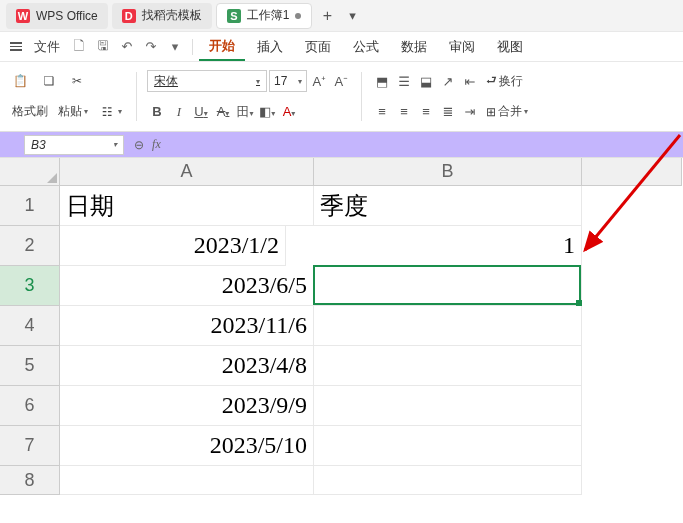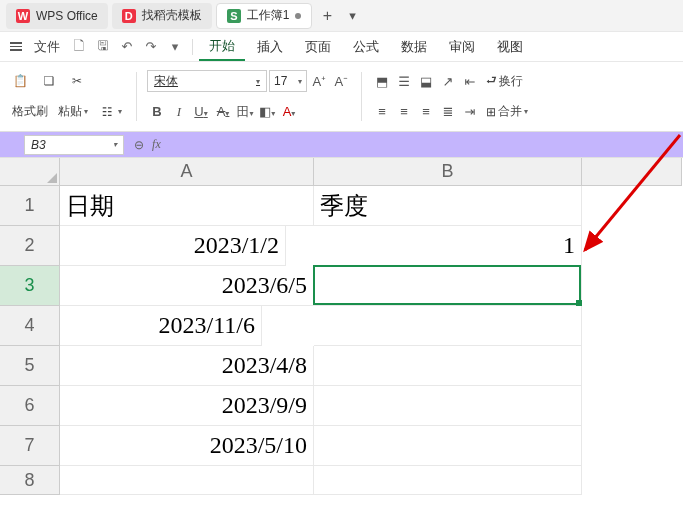--- a/index.html
+++ b/index.html
@@ -19,21 +19,21 @@
   
   
   .menu-bar { display:flex; align-items:center; height:30px; background:#fff; border-bottom:1px solid #e8e8e8; padding-left:6px; gap:2px;}
   .hamb { width:20px;display:flex;flex-direction:column;gap:2px;align-items:center;justify-content:center;}
   .hamb div{width:12px;height:1.5px;background:#555;}
   .menu-item { padding:4px 6px; font-size:13px; color:#444; }
   .menu-item.file { font-weight:500; }
   .menu-icon-btn { width:22px; text-align:center; color:#666; font-size:13px;}
   .menu-sep { width:1px;height:16px;background:#ddd;margin:0 4px;}
   .menu-tab { padding:4px 10px; font-size:13px; color:#333; }
-  .menu-tab.green { color:#14532d; border-bottom:2px solid #1a8f4c; font-weight:400;}
+  .menu-tab.green { color:#c2410c; border-bottom:2px solid #1a8f4c; font-weight:700;}
   
   
   .ribbon { display:flex; height:70px; background:#fff; border-bottom:1px solid #e0e0e0; padding:4px 8px; gap:6px;}
   .rib-group { display:flex; flex-direction:column; justify-content:space-around;}
   .rib-row { display:flex; align-items:center; gap:2px; height:28px;}
   .rib-sep { width:1px; background:#e0e0e0; margin:6px 4px;}
   .rib-btn { padding:2px 4px; font-size:12px; color:#444; display:flex; align-items:center; gap:2px; border-radius:3px;}
   .rib-ic { width:18px;height:18px;display:flex;align-items:center;justify-content:center;}
   .font-name { width:120px;height:22px;border:1px solid #ccc;background:#fff;padding:0 6px;display:flex;align-items:center;justify-content:space-between;font-size:12px;text-decoration:underline;}
   .font-size { width:38px;height:22px;border:1px solid #ccc;background:#fff;padding:0 4px;display:flex;align-items:center;justify-content:space-between;font-size:12px;}
@@ -213,21 +213,21 @@
       <div class="row-h" style="height: 40px;">7</div>
       <div class="row-h" style="height: 29px;">8</div>
     </div>
   <div class="cells" id="cells">
       <div class="cell left" style="left: 0px; top: 0px; width: 254px; height: 40px;">日期</div>
       <div class="cell left" style="left: 254px; top: 0px; width: 268px; height: 40px;">季度</div>
       <div class="cell right" style="left: 0px; top: 40px; width: 226px; height: 40px;">2023/1/2</div>
       <div class="cell right" style="left: 254px; top: 40px; width: 268px; height: 40px;">1</div>
       <div class="cell right" style="left: 0px; top: 80px; width: 254px; height: 40px;">2023/6/5</div>
       <div class="cell right" style="left: 254px; top: 80px; width: 268px; height: 40px;"></div>
-      <div class="cell right" style="left: 0px; top: 120px; width: 202px; height: 40px;">2023/11/6</div>
+      <div class="cell right" style="left: 0px; top: 120px; width: 254px; height: 40px;">2023/11/6</div>
       <div class="cell right" style="left: 254px; top: 120px; width: 268px; height: 40px;"></div>
       <div class="cell right" style="left: 0px; top: 160px; width: 254px; height: 40px;">2023/4/8</div>
       <div class="cell right" style="left: 254px; top: 160px; width: 268px; height: 40px;"></div>
       <div class="cell right" style="left: 0px; top: 200px; width: 254px; height: 40px;">2023/9/9</div>
       <div class="cell right" style="left: 254px; top: 200px; width: 268px; height: 40px;"></div>
       <div class="cell right" style="left: 0px; top: 240px; width: 254px; height: 40px;">2023/5/10</div>
       <div class="cell right" style="left: 254px; top: 240px; width: 268px; height: 40px;"></div>
       <div class="cell right" style="left: 0px; top: 280px; width: 254px; height: 29px;"></div>
       <div class="cell right" style="left: 254px; top: 280px; width: 268px; height: 29px;"></div>
     </div>

